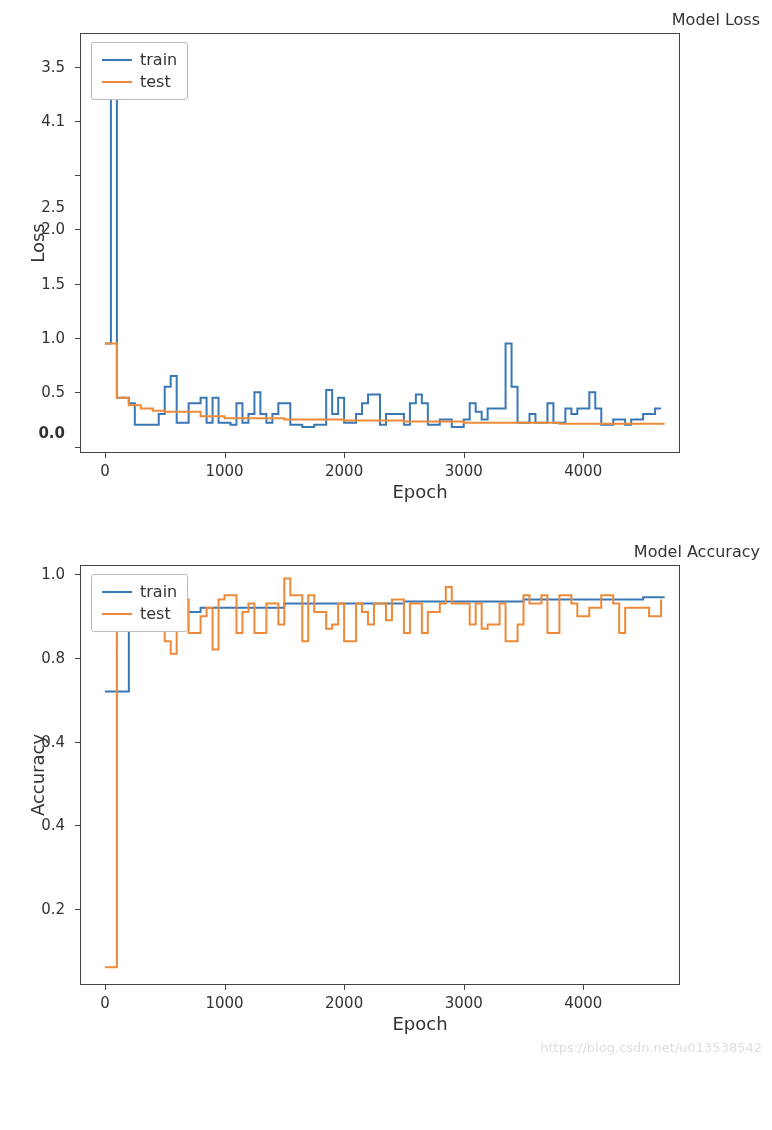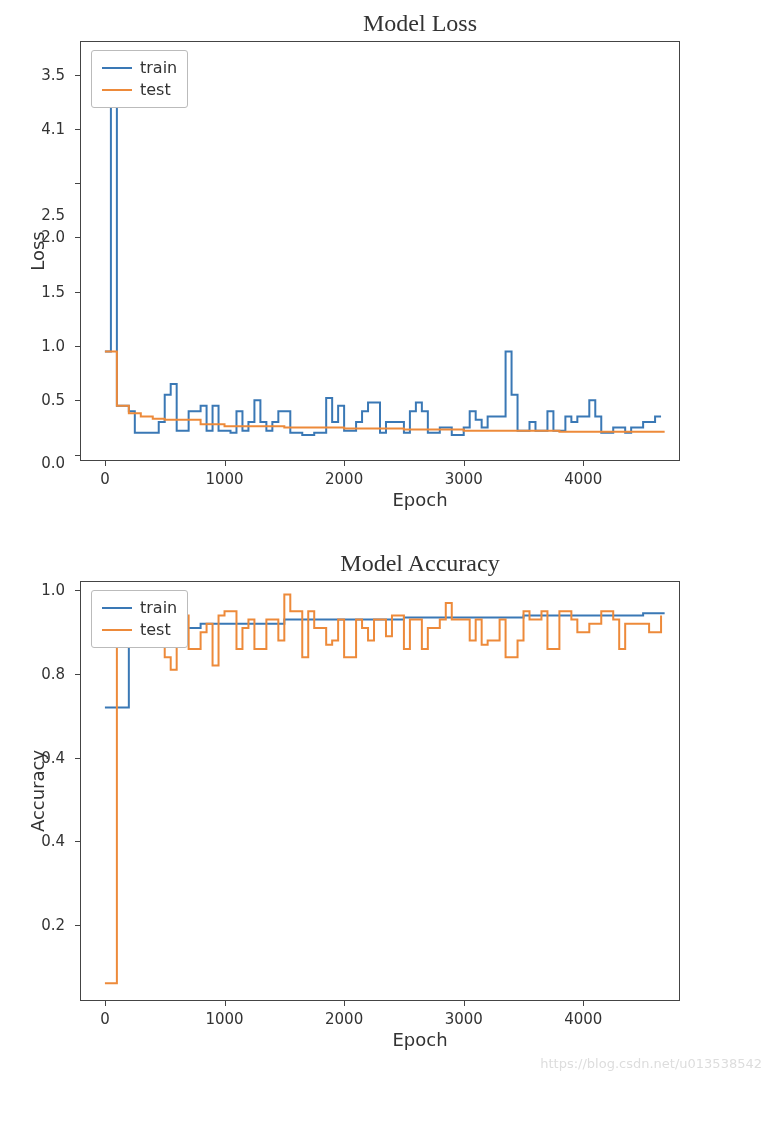--- a/index.html
+++ b/index.html
@@ -8,25 +8,24 @@
     background: #fff;
     font-family: "DejaVu Sans", Arial, sans-serif;
     color: #333;
     width: 772px;
   }
   .chart-wrap {
     position: relative;
     margin: 0 auto 40px auto;
   }
   .chart-title {
-    text-align: center;
-    font-size: 24px;
+    text-align: right;
+    font-size: 16px;
     color: #333;
     margin-bottom: 4px;
-    font-family: Liberation Serif, serif;
   }
   .chart-area {
     position: relative;
     border: 1.5px solid #444;
     box-sizing: border-box;
   }
   .ylabel {
     position: absolute;
     left: -44px;
     top: 50%;
@@ -121,21 +120,21 @@
       </div>
       <div class="legend-row">
         <span class="legend-line" style="border-color:#ed8a3a"></span>
         <span>test</span>
       </div>
     </div>
     <svg class="plot" viewBox="0 0 598 418">
         <path d="M 23.92 309.42857142857144 L 29.900000000000002 309.42857142857144 L 29.900000000000002 10.857142857142833 L 35.879999999999995 10.857142857142833 L 35.879999999999995 363.7142857142857 L 41.86000000000001 363.7142857142857 L 41.86000000000001 363.7142857142857 L 47.84 363.7142857142857 L 47.84 369.1428571428571 L 53.82 369.1428571428571 L 53.82 390.85714285714283 L 59.800000000000004 390.85714285714283 L 59.800000000000004 390.85714285714283 L 65.78 390.85714285714283 L 65.78 390.85714285714283 L 71.75999999999999 390.85714285714283 L 71.75999999999999 390.85714285714283 L 77.74000000000001 390.85714285714283 L 77.74000000000001 380 L 83.72000000000001 380 L 83.72000000000001 352.85714285714283 L 89.7 352.85714285714283 L 89.7 342 L 95.68 342 L 95.68 388.6857142857143 L 101.66000000000001 388.6857142857143 L 101.66000000000001 388.6857142857143 L 107.64 388.6857142857143 L 107.64 369.1428571428571 L 113.62 369.1428571428571 L 113.62 369.1428571428571 L 119.60000000000001 369.1428571428571 L 119.60000000000001 363.7142857142857 L 125.58 363.7142857142857 L 125.58 388.6857142857143 L 131.56 388.6857142857143 L 131.56 363.7142857142857 L 137.54 363.7142857142857 L 137.54 388.6857142857143 L 143.51999999999998 388.6857142857143 L 143.51999999999998 388.6857142857143 L 149.5 388.6857142857143 L 149.5 390.85714285714283 L 155.48000000000002 390.85714285714283 L 155.48000000000002 369.1428571428571 L 161.46 369.1428571428571 L 161.46 388.6857142857143 L 167.44000000000003 388.6857142857143 L 167.44000000000003 380 L 173.42 380 L 173.42 358.2857142857143 L 179.4 358.2857142857143 L 179.4 380 L 185.38 380 L 185.38 388.6857142857143 L 191.36 388.6857142857143 L 191.36 380 L 197.34 380 L 197.34 369.1428571428571 L 203.32000000000002 369.1428571428571 L 203.32000000000002 369.1428571428571 L 209.29999999999998 369.1428571428571 L 209.29999999999998 390.85714285714283 L 215.28 390.85714285714283 L 215.28 390.85714285714283 L 221.26 390.85714285714283 L 221.26 393.0285714285714 L 227.24 393.0285714285714 L 227.24 393.0285714285714 L 233.22 393.0285714285714 L 233.22 390.85714285714283 L 239.20000000000002 390.85714285714283 L 239.20000000000002 390.85714285714283 L 245.17999999999998 390.85714285714283 L 245.17999999999998 356.1142857142857 L 251.16 356.1142857142857 L 251.16 380 L 257.14 380 L 257.14 363.7142857142857 L 263.12 363.7142857142857 L 263.12 388.6857142857143 L 269.1 388.6857142857143 L 269.1 388.6857142857143 L 275.08 388.6857142857143 L 275.08 380 L 281.06 380 L 281.06 369.1428571428571 L 287.03999999999996 369.1428571428571 L 287.03999999999996 360.45714285714286 L 293.02 360.45714285714286 L 293.02 360.45714285714286 L 299 360.45714285714286 L 299 390.85714285714283 L 304.98 390.85714285714283 L 304.98 380 L 310.96000000000004 380 L 310.96000000000004 380 L 316.94 380 L 316.94 380 L 322.92 380 L 322.92 390.85714285714283 L 328.90000000000003 390.85714285714283 L 328.90000000000003 369.1428571428571 L 334.88000000000005 369.1428571428571 L 334.88000000000005 360.45714285714286 L 340.85999999999996 360.45714285714286 L 340.85999999999996 369.1428571428571 L 346.84 369.1428571428571 L 346.84 390.85714285714283 L 352.82 390.85714285714283 L 352.82 390.85714285714283 L 358.8 390.85714285714283 L 358.8 385.42857142857144 L 364.78 385.42857142857144 L 364.78 385.42857142857144 L 370.76 385.42857142857144 L 370.76 393.0285714285714 L 376.74 393.0285714285714 L 376.74 393.0285714285714 L 382.72 393.0285714285714 L 382.72 385.42857142857144 L 388.7 385.42857142857144 L 388.7 369.1428571428571 L 394.68 369.1428571428571 L 394.68 377.8285714285714 L 400.66 377.8285714285714 L 400.66 385.42857142857144 L 406.64000000000004 385.42857142857144 L 406.64000000000004 374.57142857142856 L 412.61999999999995 374.57142857142856 L 412.61999999999995 374.57142857142856 L 418.59999999999997 374.57142857142856 L 418.59999999999997 374.57142857142856 L 424.58 374.57142857142856 L 424.58 309.42857142857144 L 430.56 309.42857142857144 L 430.56 352.85714285714283 L 436.53999999999996 352.85714285714283 L 436.53999999999996 388.6857142857143 L 442.52 388.6857142857143 L 442.52 388.6857142857143 L 448.5 388.6857142857143 L 448.5 380 L 454.48 380 L 454.48 388.6857142857143 L 460.46000000000004 388.6857142857143 L 460.46000000000004 388.6857142857143 L 466.44 388.6857142857143 L 466.44 369.1428571428571 L 472.42 369.1428571428571 L 472.42 388.6857142857143 L 478.40000000000003 388.6857142857143 L 478.40000000000003 388.6857142857143 L 484.38000000000005 388.6857142857143 L 484.38000000000005 374.57142857142856 L 490.35999999999996 374.57142857142856 L 490.35999999999996 380 L 496.34 380 L 496.34 374.57142857142856 L 502.32 374.57142857142856 L 502.32 374.57142857142856 L 508.3 374.57142857142856 L 508.3 358.2857142857143 L 514.28 358.2857142857143 L 514.28 374.57142857142856 L 520.26 374.57142857142856 L 520.26 390.85714285714283 L 526.24 390.85714285714283 L 526.24 390.85714285714283 L 532.22 390.85714285714283 L 532.22 385.42857142857144 L 538.2 385.42857142857144 L 538.2 385.42857142857144 L 544.1800000000001 385.42857142857144 L 544.1800000000001 390.85714285714283 L 550.16 390.85714285714283 L 550.16 385.42857142857144 L 556.14 385.42857142857144 L 556.14 385.42857142857144 L 562.12 385.42857142857144 L 562.12 380 L 568.1 380 L 568.1 380 L 574.0799999999999 380 L 574.0799999999999 374.57142857142856 L 580.06 374.57142857142856 L 580.06 374.57142857142856" fill="none" stroke="#3a78b5" stroke-width="2" stroke-linejoin="miter"></path>
         <path d="M 23.92 309.42857142857144 L 35.879999999999995 309.42857142857144 L 35.879999999999995 363.7142857142857 L 47.84 363.7142857142857 L 47.84 371.3142857142857 L 59.800000000000004 371.3142857142857 L 59.800000000000004 374.57142857142856 L 71.75999999999999 374.57142857142856 L 71.75999999999999 376.74285714285713 L 83.72000000000001 376.74285714285713 L 83.72000000000001 377.8285714285714 L 119.60000000000001 377.8285714285714 L 119.60000000000001 382.1714285714286 L 143.51999999999998 382.1714285714286 L 143.51999999999998 384.34285714285716 L 203.32000000000002 384.34285714285716 L 203.32000000000002 385.42857142857144 L 263.12 385.42857142857144 L 263.12 386.51428571428573 L 322.92 386.51428571428573 L 322.92 387.6 L 382.72 387.6 L 382.72 388.6857142857143 L 442.52 388.6857142857143 L 442.52 388.6857142857143 L 478.40000000000003 388.6857142857143 L 478.40000000000003 389.77142857142854 L 502.32 389.77142857142854 L 502.32 389.77142857142854 L 526.24 389.77142857142854 L 526.24 389.77142857142854 L 562.12 389.77142857142854 L 562.12 389.77142857142854 L 583.648 389.77142857142854 L 583.648 389.77142857142854" fill="none" stroke="#ed8a3a" stroke-width="2" stroke-linejoin="miter"></path>
       </svg>
-  <div class="ytick" style="top: 421px;">0.0</div>
+  <div class="ytick" style="top: 399px; font-weight: bold;">0.0</div>
       <div class="ytick-mark" style="top: 412.571px;"></div>
       <div class="ytick" style="top: 358.286px;">0.5</div>
       <div class="ytick-mark" style="top: 358.286px;"></div>
       <div class="ytick" style="top: 304px;">1.0</div>
       <div class="ytick-mark" style="top: 304px;"></div>
       <div class="ytick" style="top: 249.714px;">1.5</div>
       <div class="ytick-mark" style="top: 249.714px;"></div>
       <div class="ytick" style="top: 195.429px;">2.0</div>
       <div class="ytick-mark" style="top: 195.429px;"></div>
       <div class="ytick" style="top: 141.143px; margin-top: 32px;">2.5</div>

